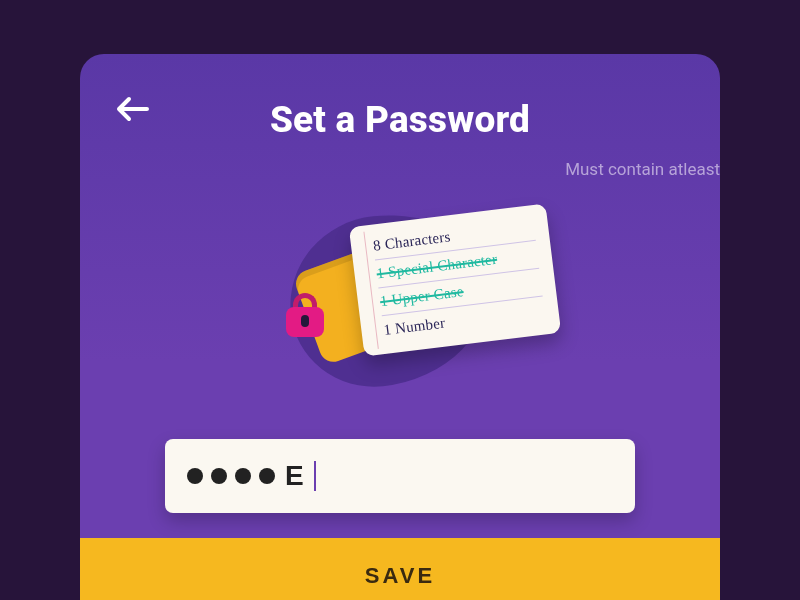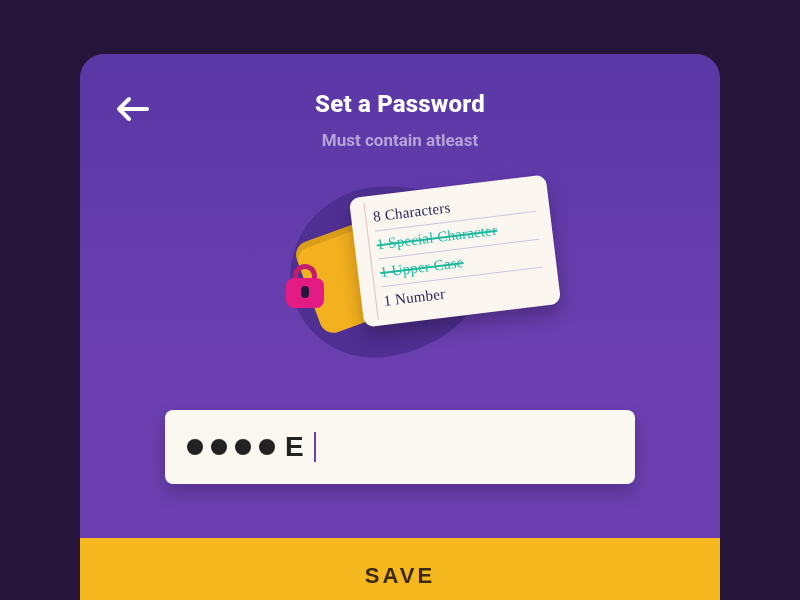--- a/index.html
+++ b/index.html
@@ -30,29 +30,31 @@
     position: absolute;
     left: 36px;
     top: 42px;
     width: 34px;
     height: 26px;
     cursor: pointer;
   }
   .back svg { display: block; }
   .title {
     color: #ffffff;
-    font-size: 24px;
+    font-size: 37px;
     font-weight: 800;
     letter-spacing: 0.2px;
+    margin-top: 8px;
   }
   .subtitle {
-    margin-top: 12px;
+    margin-top: 18px;
     color: #b6a3d8;
     font-size: 17px;
-    font-weight: 700;
+    font-weight: 400;
+    text-align: right;
   }
   .illustration {
     position: relative;
     width: 100%;
     height: 220px;
     margin-top: 16px;
   }
   .blob {
     position: absolute;
     left: 210px;

